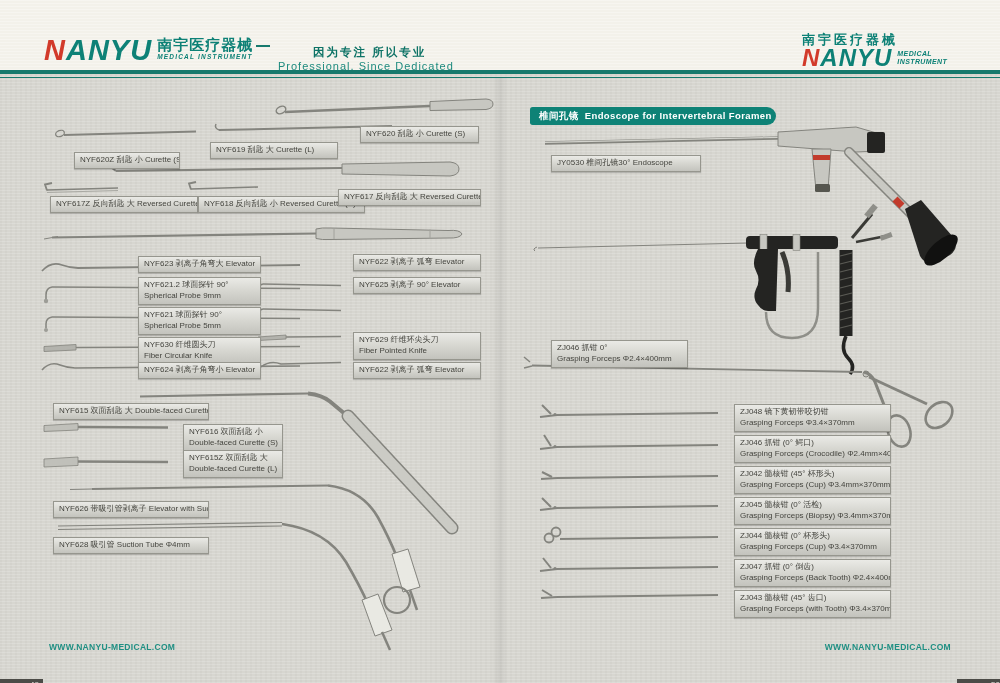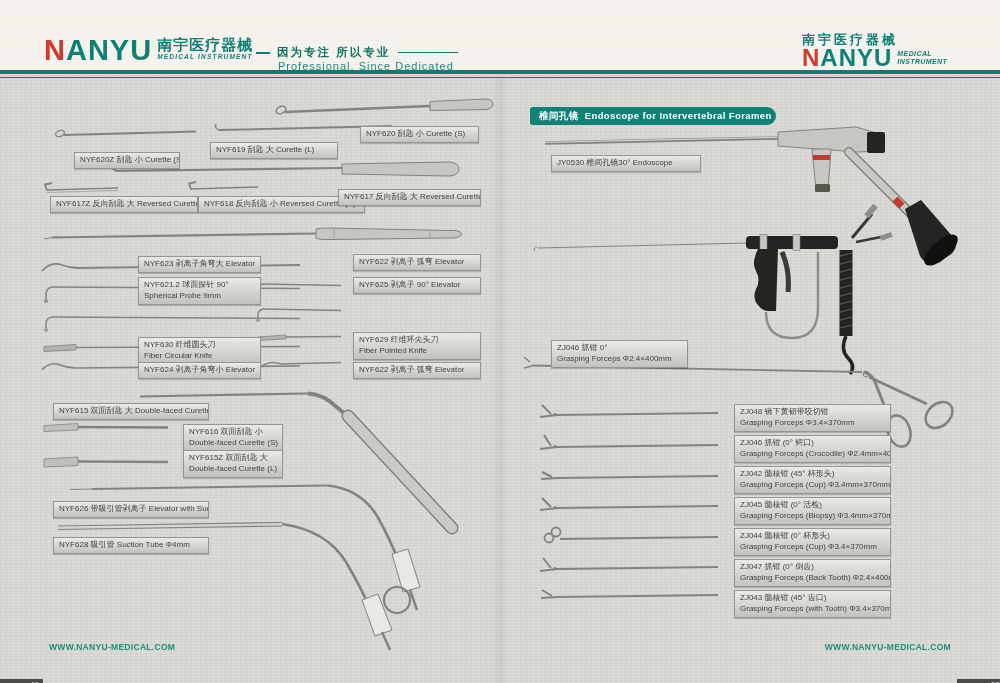--- a/index.html
+++ b/index.html
@@ -9,29 +9,29 @@
     background-image:
       repeating-linear-gradient(0deg, rgba(255,255,255,.16) 0 1px, rgba(0,0,0,0) 1px 3px),
       repeating-linear-gradient(90deg, rgba(0,0,0,.02) 0 2px, rgba(0,0,0,0) 2px 5px);}
   .hdr-band{position:absolute;left:0;top:0;width:1000px;height:70px;
     background:#f3f1ea;
     background-image:repeating-linear-gradient(0deg, rgba(255,255,255,.3) 0 1px, rgba(0,0,0,0) 1px 3px);}
   .rule-thick{position:absolute;left:0;top:70px;width:1000px;height:4px;background:#16796d;}
   .rule-thin{position:absolute;left:0;top:77px;width:1000px;height:1px;background:#16796d;}
   .gutter{position:absolute;left:492px;top:78px;width:16px;height:605px;
     background:linear-gradient(90deg, rgba(0,0,0,0), rgba(0,0,0,.06), rgba(0,0,0,0));}
-  .brand{font-weight:bold;color:#0d8176;letter-spacing:1px;}
+  .brand{font-style:italic;font-weight:bold;color:#0d8176;letter-spacing:1px;}
   .brand .red{color:#d23a2a;}
   .logo-left{position:absolute;left:44px;top:36px;display:flex;align-items:flex-start;}
   .logo-left .brand{font-size:29px;line-height:1;}
   .cnblock{display:inline-block;margin-left:5px;margin-top:1px;}
   .cnblock .cn{display:block;font-size:15px;font-weight:bold;color:#0d8176;letter-spacing:1px;line-height:1.05;}
   .cnblock .sub{display:block;font-size:6.5px;font-weight:bold;color:#0d8176;letter-spacing:1.2px;font-style:italic;}
   .slogan{position:absolute;left:256px;top:45px;width:202px;}
-  .slogan-row{display:flex;align-items:center;}
+  .slogan-row{display:flex;align-items:flex-start;gap:36px;}
   .slogan-dash{width:14px;height:2px;background:#16796d;margin-right:7px;flex:none;}
   .slogan-cn{font-size:11.5px;font-weight:bold;color:#0c7265;letter-spacing:2px;white-space:nowrap;}
   .slogan-rule{flex:1;height:1.5px;background:#16796d;margin-left:8px;}
   .slogan-en{font-size:11px;color:#1d8a7e;letter-spacing:1px;margin:0 0 16px 22px;white-space:nowrap;}
   .logo-right{position:absolute;left:802px;top:33px;}
   .logo-right .cn{font-size:13px;font-weight:bold;color:#0d8176;letter-spacing:3px;line-height:1.1;}
   .logo-right .row{display:flex;align-items:flex-start;}
   .logo-right .brand{font-size:24px;line-height:.95;}
   .substack{display:inline-block;margin-left:5px;margin-top:3px;}
   .substack span{display:block;font-size:7px;font-weight:bold;font-style:italic;color:#0d8176;letter-spacing:.4px;line-height:1.1;}
@@ -281,20 +281,24 @@
   <div class="lbl" style="left:202px;top:142px;width:128px">NYF619 刮匙 大  Curette (L)</div>
   <div class="lbl" style="left:42px;top:196px;width:148px">NYF617Z 反向刮匙 大  Reversed Curette (L)</div>
   <div class="lbl" style="left:190px;top:196px;width:167px">NYF618 反向刮匙 小  Reversed Curette (S)</div>
   <div class="lbl" style="left:330px;top:189px;width:143px">NYF617 反向刮匙 大  Reversed Curette (L)</div>
 
   <div class="lbl" style="left:130px;top:256px;width:123px">NYF623 剥离子角弯大 Elevator</div>
   <div class="lbl" style="left:130px;top:277px;width:123px">
     <div>NYF621.2 球面探针 90°</div>
     <div>Spherical Probe  9mm</div>
   </div>
+  <div class="lbl" style="left:130px;top:307px;width:123px">
+    <div>NYF621 球面探针 90°</div>
+    <div>Spherical Probe 5mm</div>
+  </div>
   <div class="lbl" style="left:130px;top:337px;width:123px">
     <div>NYF630 纤维圆头刀</div>
     <div>Fiber Circular Knife</div>
   </div>
   <div class="lbl" style="left:130px;top:362px;width:123px">NYF624 剥离子角弯小 Elevator</div>
 
   <div class="lbl" style="left:345px;top:254px;width:128px">NYF622 剥离子 弧弯 Elevator</div>
   <div class="lbl" style="left:345px;top:277px;width:128px">NYF625 剥离子 90°  Elevator</div>
   <div class="lbl" style="left:345px;top:332px;width:128px">
     <div>NYF629 纤维环尖头刀</div>

